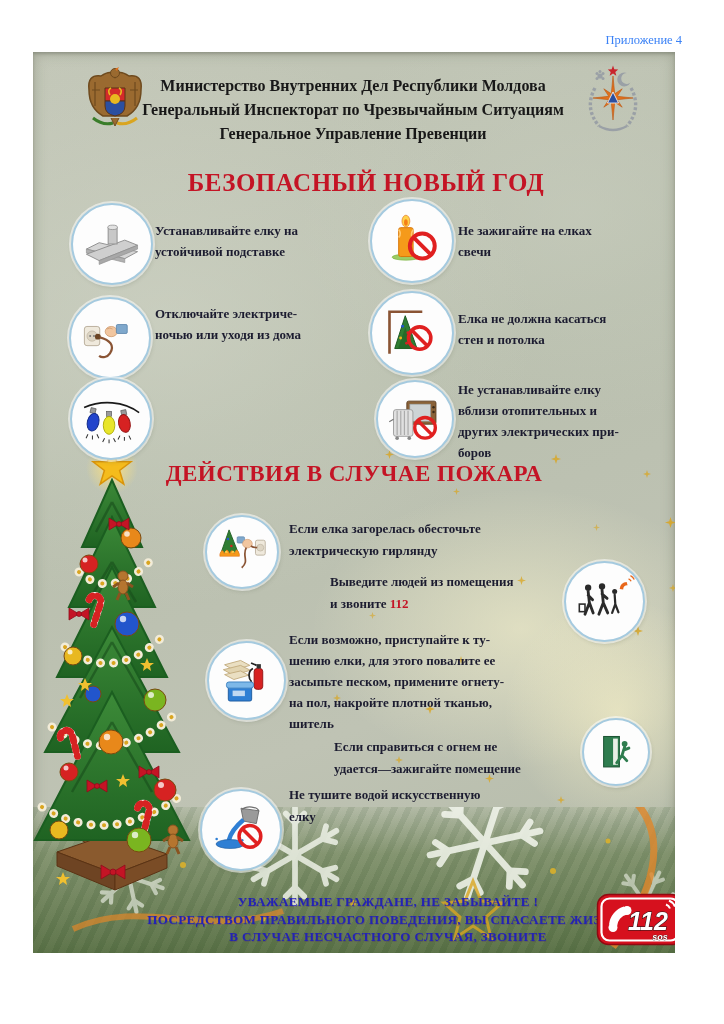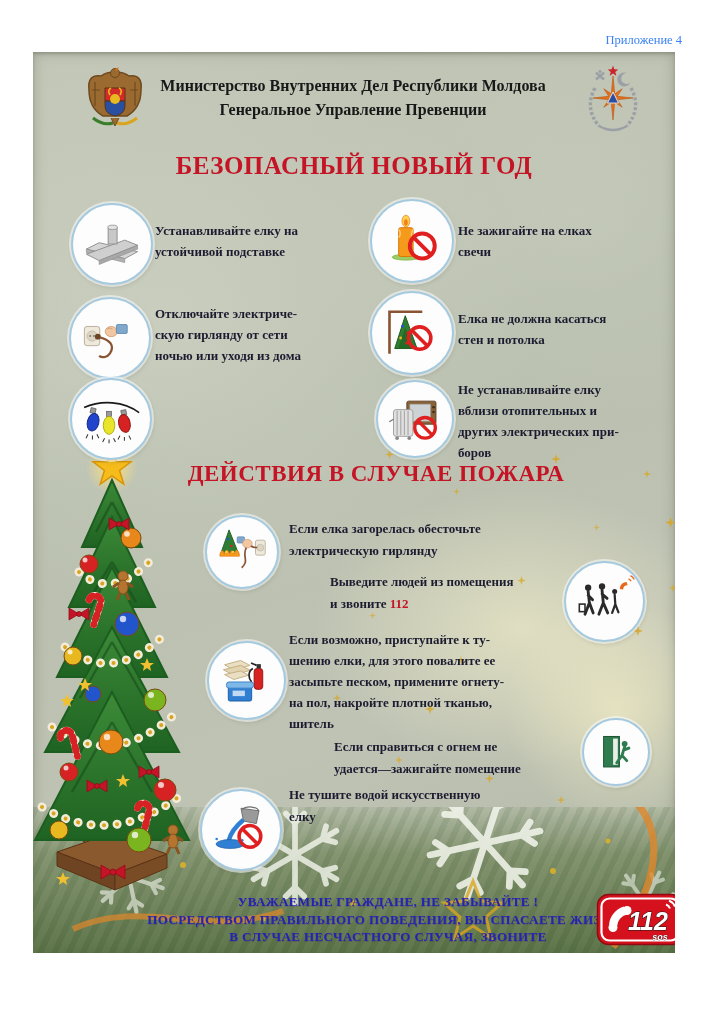--- a/index.html
+++ b/index.html
@@ -25,22 +25,22 @@
   .coat{position:absolute;left:50px;top:12px;width:64px;height:74px;}
   .emblem{position:absolute;left:548px;top:12px;width:64px;height:74px;}
   .ministry{
     position:absolute;left:70px;top:22px;width:500px;text-align:center;
     font-weight:bold;font-size:16px;line-height:24px;color:#181818;
   }
   .big-title{
     position:absolute;left:0;width:642px;text-align:center;
     font-weight:bold;color:#c41425;letter-spacing:.5px;
   }
-  #title-main{top:100px;font-size:25px;}
-  #title-fire{top:409px;font-size:23px;margin-left:22px;}
+  #title-main{top:117px;font-size:25px;padding-left:12px;}
+  #title-fire{top:409px;font-size:23px;}
   
   .circ{
     position:absolute;border-radius:50%;background:#fdfdfd;
     border:2px solid #a5cadf;box-shadow:0 0 0 2px rgba(255,255,255,.55), 1px 2px 4px rgba(80,90,70,.25);
     display:flex;align-items:center;justify-content:center;z-index:5;
   }
   .circ svg{width:82%;height:82%;}
   
   .tiptext{
     position:absolute;font-weight:bold;color:#1c1c30;font-size:13px;line-height:21px;z-index:5;
@@ -157,20 +157,21 @@
         <circle cx="16" cy="9.6" r="1.5"></circle>
         <circle cx="22" cy="9.6" r="1.5"></circle>
         <circle cx="16" cy="14.4" r="1.5"></circle>
         <circle cx="22" cy="14.4" r="1.5"></circle>
         <circle cx="19" cy="7.6" r="1.5"></circle>
       </g>
   </svg>
 
   <div class="ministry">
     <div>Министерство Внутренних Дел Республики Молдова</div>
+    <div>Генеральный Инспекторат по Чрезвычайным Ситуациям</div>
     <div>Генеральное Управление Превенции</div>
   </div>
 
   <div class="big-title" id="title-main">БЕЗОПАСНЫЙ НОВЫЙ ГОД</div>
 
   <div class="circ" style="left:38px;top:151px;width:78px;height:78px">
     <svg viewBox="0 0 100 100">
       <polygon points="10,58 30,48 90,62 70,73" fill="#d6d6d6" stroke="#8f8f8f" stroke-width="1.5"></polygon>
       <polygon points="10,58 10,64 70,79 70,73" fill="#b0b0b0" stroke="#8f8f8f" stroke-width="1"></polygon>
       <polygon points="90,52 70,44 10,66 30,76" fill="#cfcfcf" stroke="#8f8f8f" stroke-width="1.5"></polygon>
@@ -208,21 +209,20 @@
         <circle cx="25" cy="47" r="1.5" fill="#777"></circle>
       <circle cx="31" cy="48" r="4.5" fill="#6b4423"></circle>
       <path d="M34,49 C50,53 58,62 50,74 C46,80 38,82 33,78" stroke="#8a5434" stroke-width="3.5" fill="none"></path>
       <ellipse cx="52" cy="40" rx="9.5" ry="8" fill="#f1c6a0" stroke="#cf9a6e" stroke-width="1.2"></ellipse>
       <path d="M45,36 q5,-3 9,0" stroke="#cf9a6e" stroke-width="1.2" fill="none"></path>
       <rect x="60" y="29" width="17" height="14" rx="2" fill="#7fa8cc" stroke="#5580a8" stroke-width="1.2"></rect>
     </svg>
   </div>
   <div class="tiptext" style="left:122px;top:251px">
     <div>Отключайте электриче-</div>
-    <div>скую гирлянду от сети</div>
     <div>ночью или уходя из дома</div>
   </div>
 
   <div class="circ" style="left:337px;top:239px;width:80px;height:80px">
     <svg viewBox="0 0 100 100">
       <path d="M16,16 L16,82 M14,18 L66,18" stroke="#8a5434" stroke-width="4" fill="none"></path>
       <polygon points="40,24 24,74 58,74" fill="#2f7d32" stroke="#1c5a20" stroke-width="1.5"></polygon>
       <polygon points="40,42 29,74 52,74" fill="#256b28"></polygon>
       <circle cx="36" cy="40" r="2.2" fill="#2255cc"></circle>
         <circle cx="44" cy="50" r="2.2" fill="#d62222"></circle>

